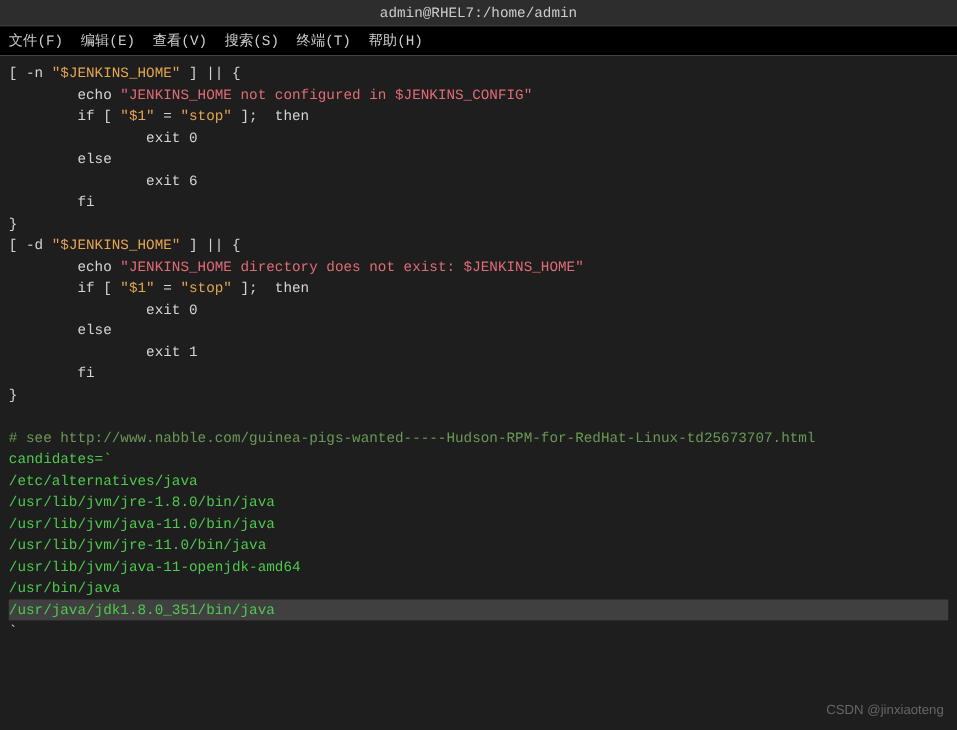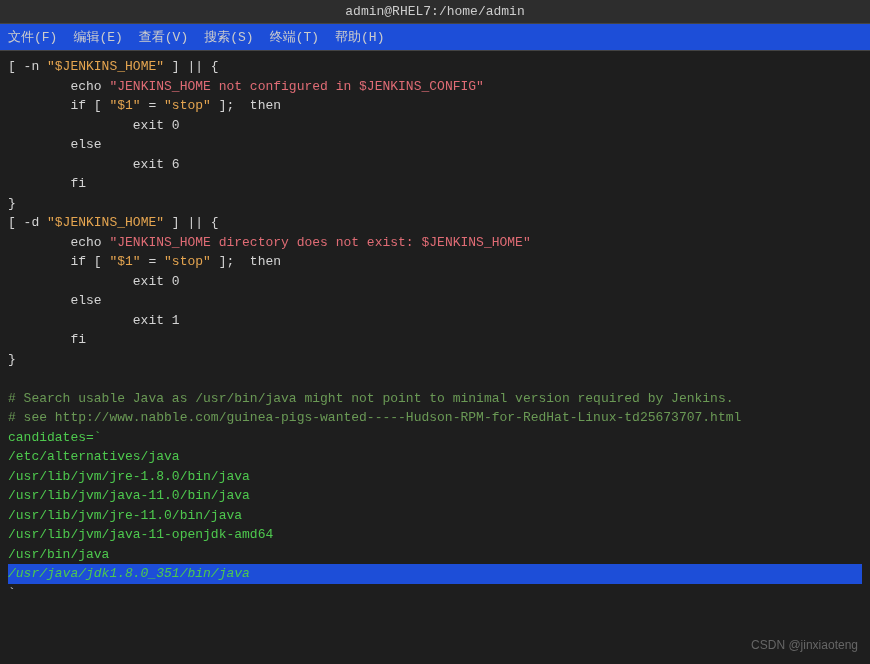--- a/index.html
+++ b/index.html
@@ -13,21 +13,21 @@
     }
     .title-bar {
       background: #2d2d2d;
       color: #cccccc;
       text-align: center;
       padding: 4px 12px;
       font-size: 13px;
       border-bottom: 1px solid #444;
     }
     .menu-bar {
-      background: #1d4ed8;
+      background: #000000;
       color: #cccccc;
       padding: 4px 8px;
       font-size: 13px;
       border-bottom: 1px solid #444;
       display: flex;
       gap: 16px;
     }
     .menu-item {
       cursor: pointer;
     }
@@ -102,34 +102,33 @@
   <div class="line"><span class="white">        else</span></div>
 
   <div class="line"><span class="white">                exit 1</span></div>
 
   <div class="line"><span class="white">        fi</span></div>
 
   <div class="line"><span class="white">}</span></div>
 
   <div class="line">&nbsp;</div>
 
-  <div class="line comment"># Search usable Java as /usr/bin/java might not point to minimal version required by Jenkins.</div>
 
   <div class="line comment"># see http://www.nabble.com/guinea-pigs-wanted-----Hudson-RPM-for-RedHat-Linux-td25673707.html</div>
 
   <div class="line"><span class="green">candidates=`</span></div>
 
   <div class="line green">/etc/alternatives/java</div>
   <div class="line green">/usr/lib/jvm/jre-1.8.0/bin/java</div>
   <div class="line green">/usr/lib/jvm/java-11.0/bin/java</div>
   <div class="line green">/usr/lib/jvm/jre-11.0/bin/java</div>
   <div class="line green">/usr/lib/jvm/java-11-openjdk-amd64</div>
   <div class="line green">/usr/bin/java</div>
 
-  <div class="line" style="background:#1d4ed8; display:block; color:#4ec94e;font-style:italic;">/usr/java/jdk1.8.0_351/bin/java</div>
+  <div class="line" style="background:#404040; display:block; color:#4ec94e;">/usr/java/jdk1.8.0_351/bin/java</div>
 
   <div class="line white">`</div>
 
   <div class="line">&nbsp;</div>
 
 </div>
 
 <div class="watermark">
   <span>CSDN @jinxiaoteng</span>
 </div>

